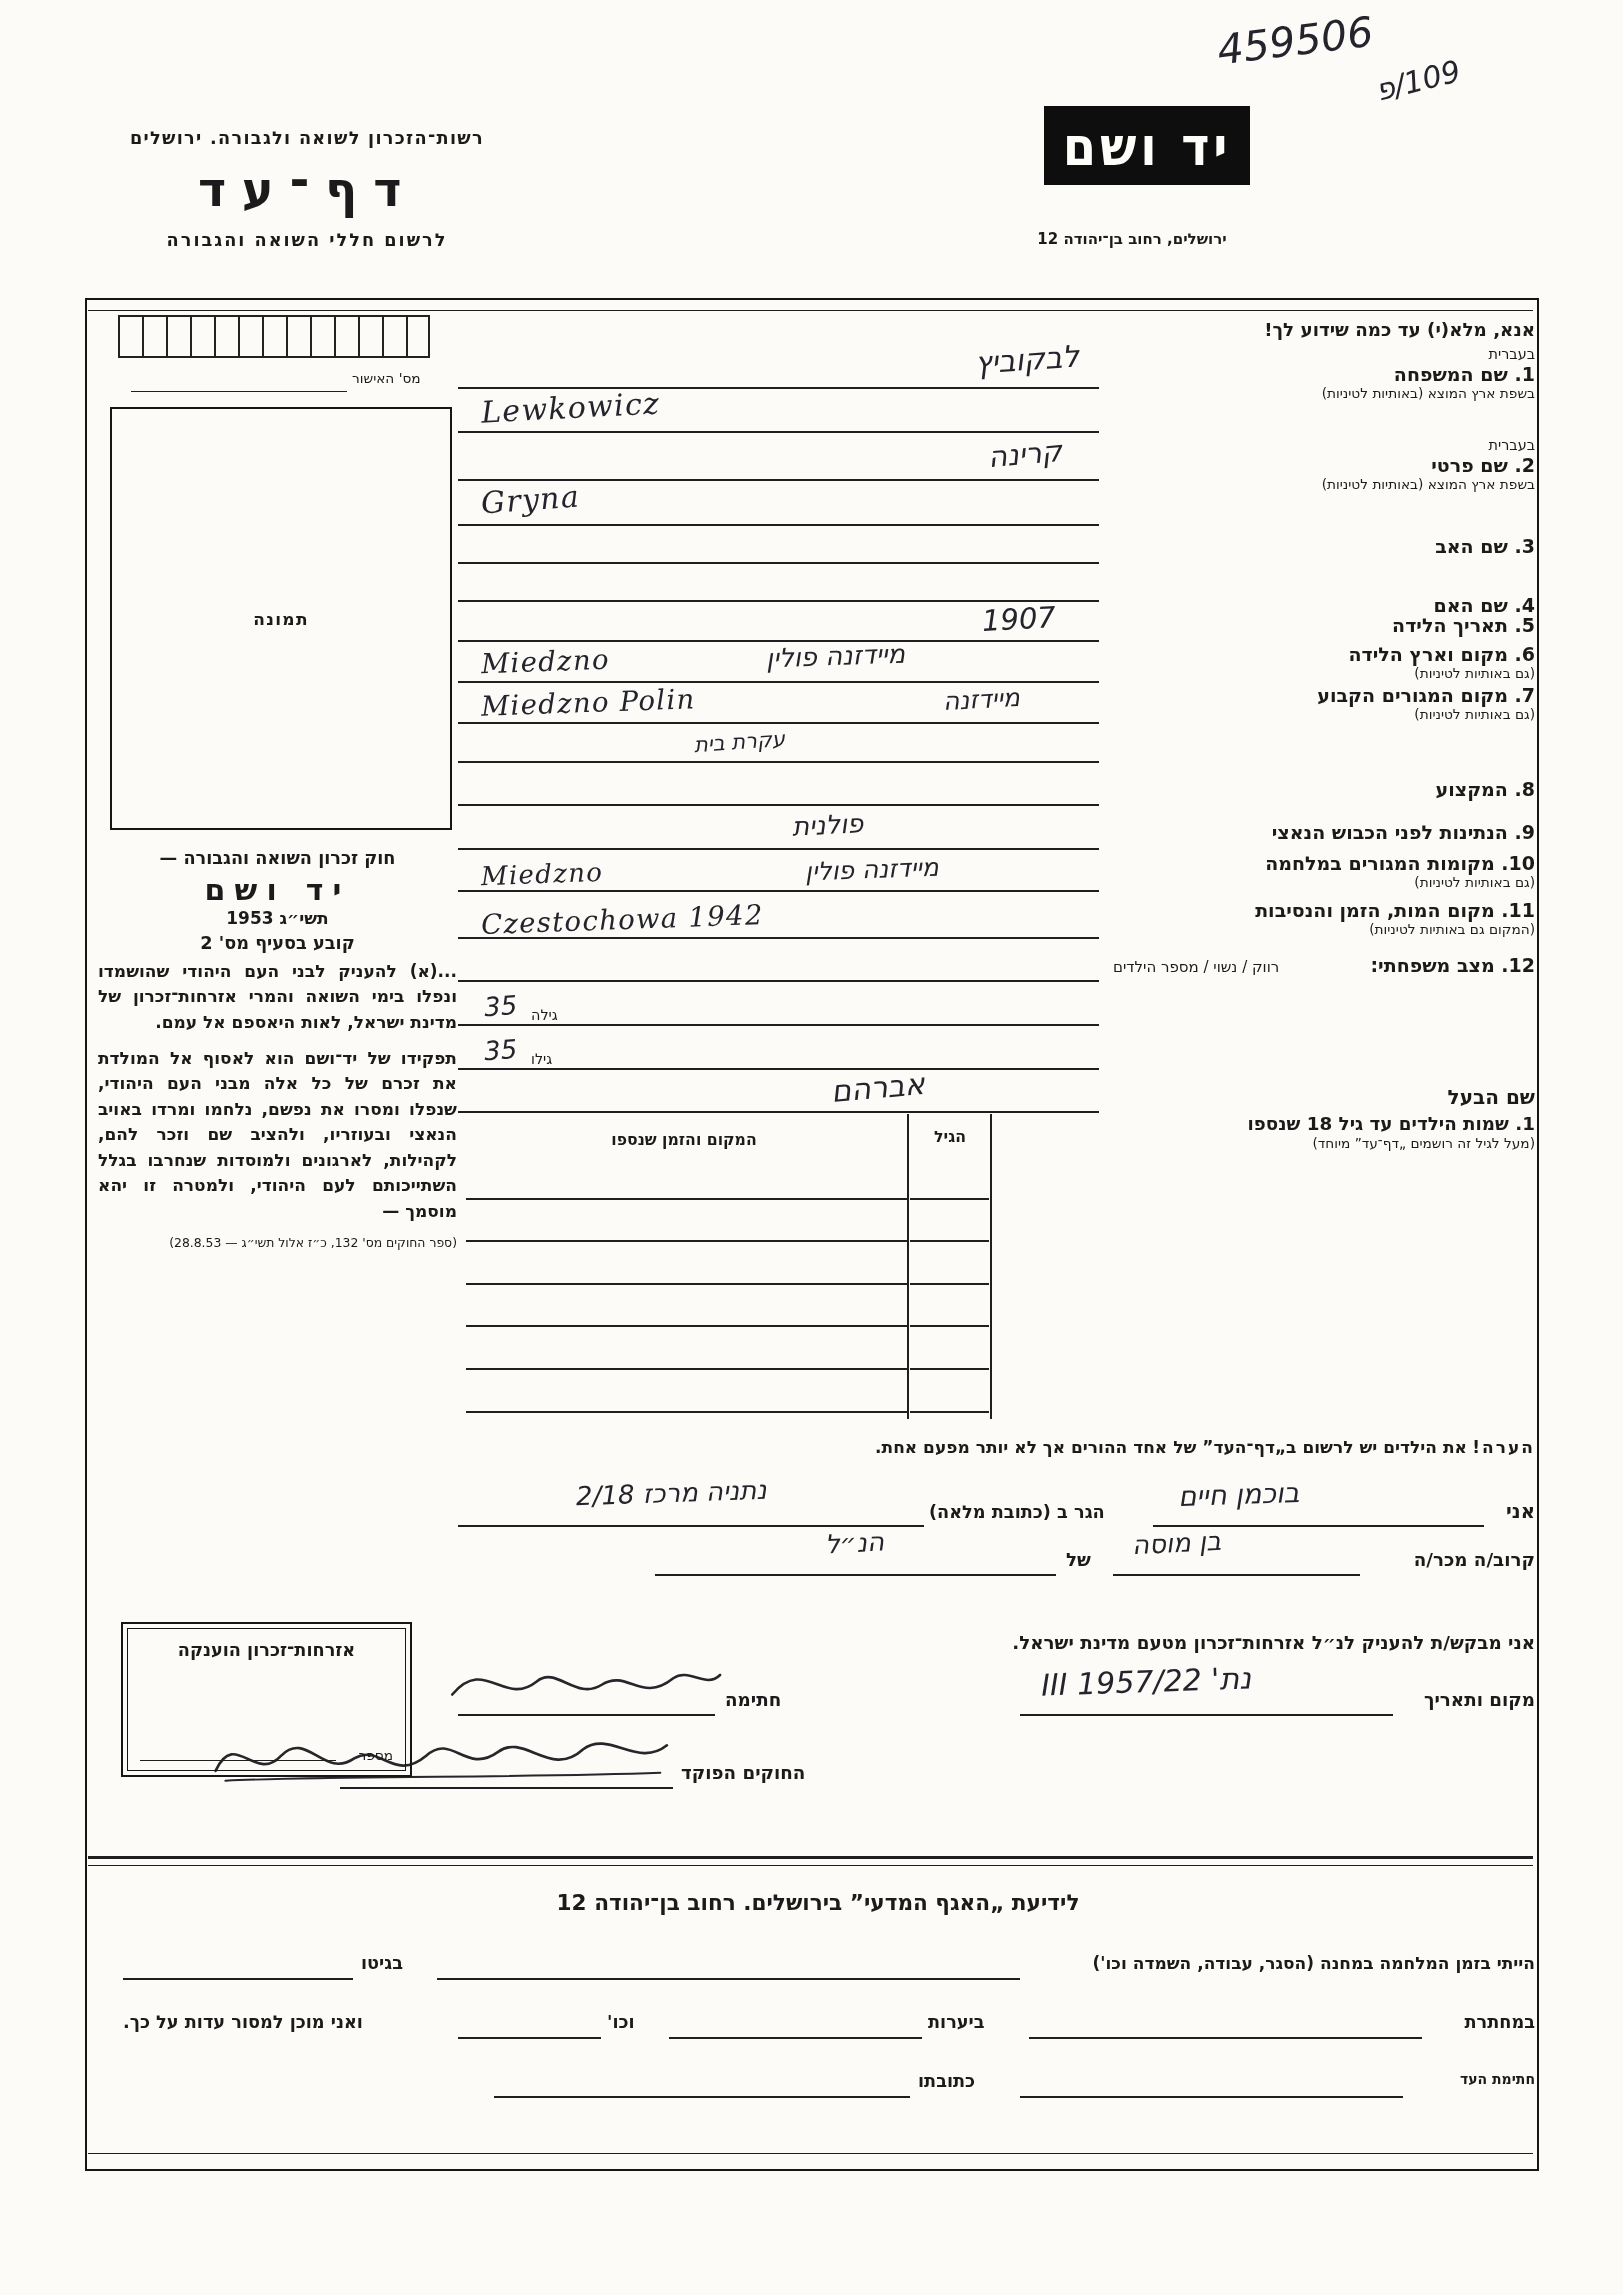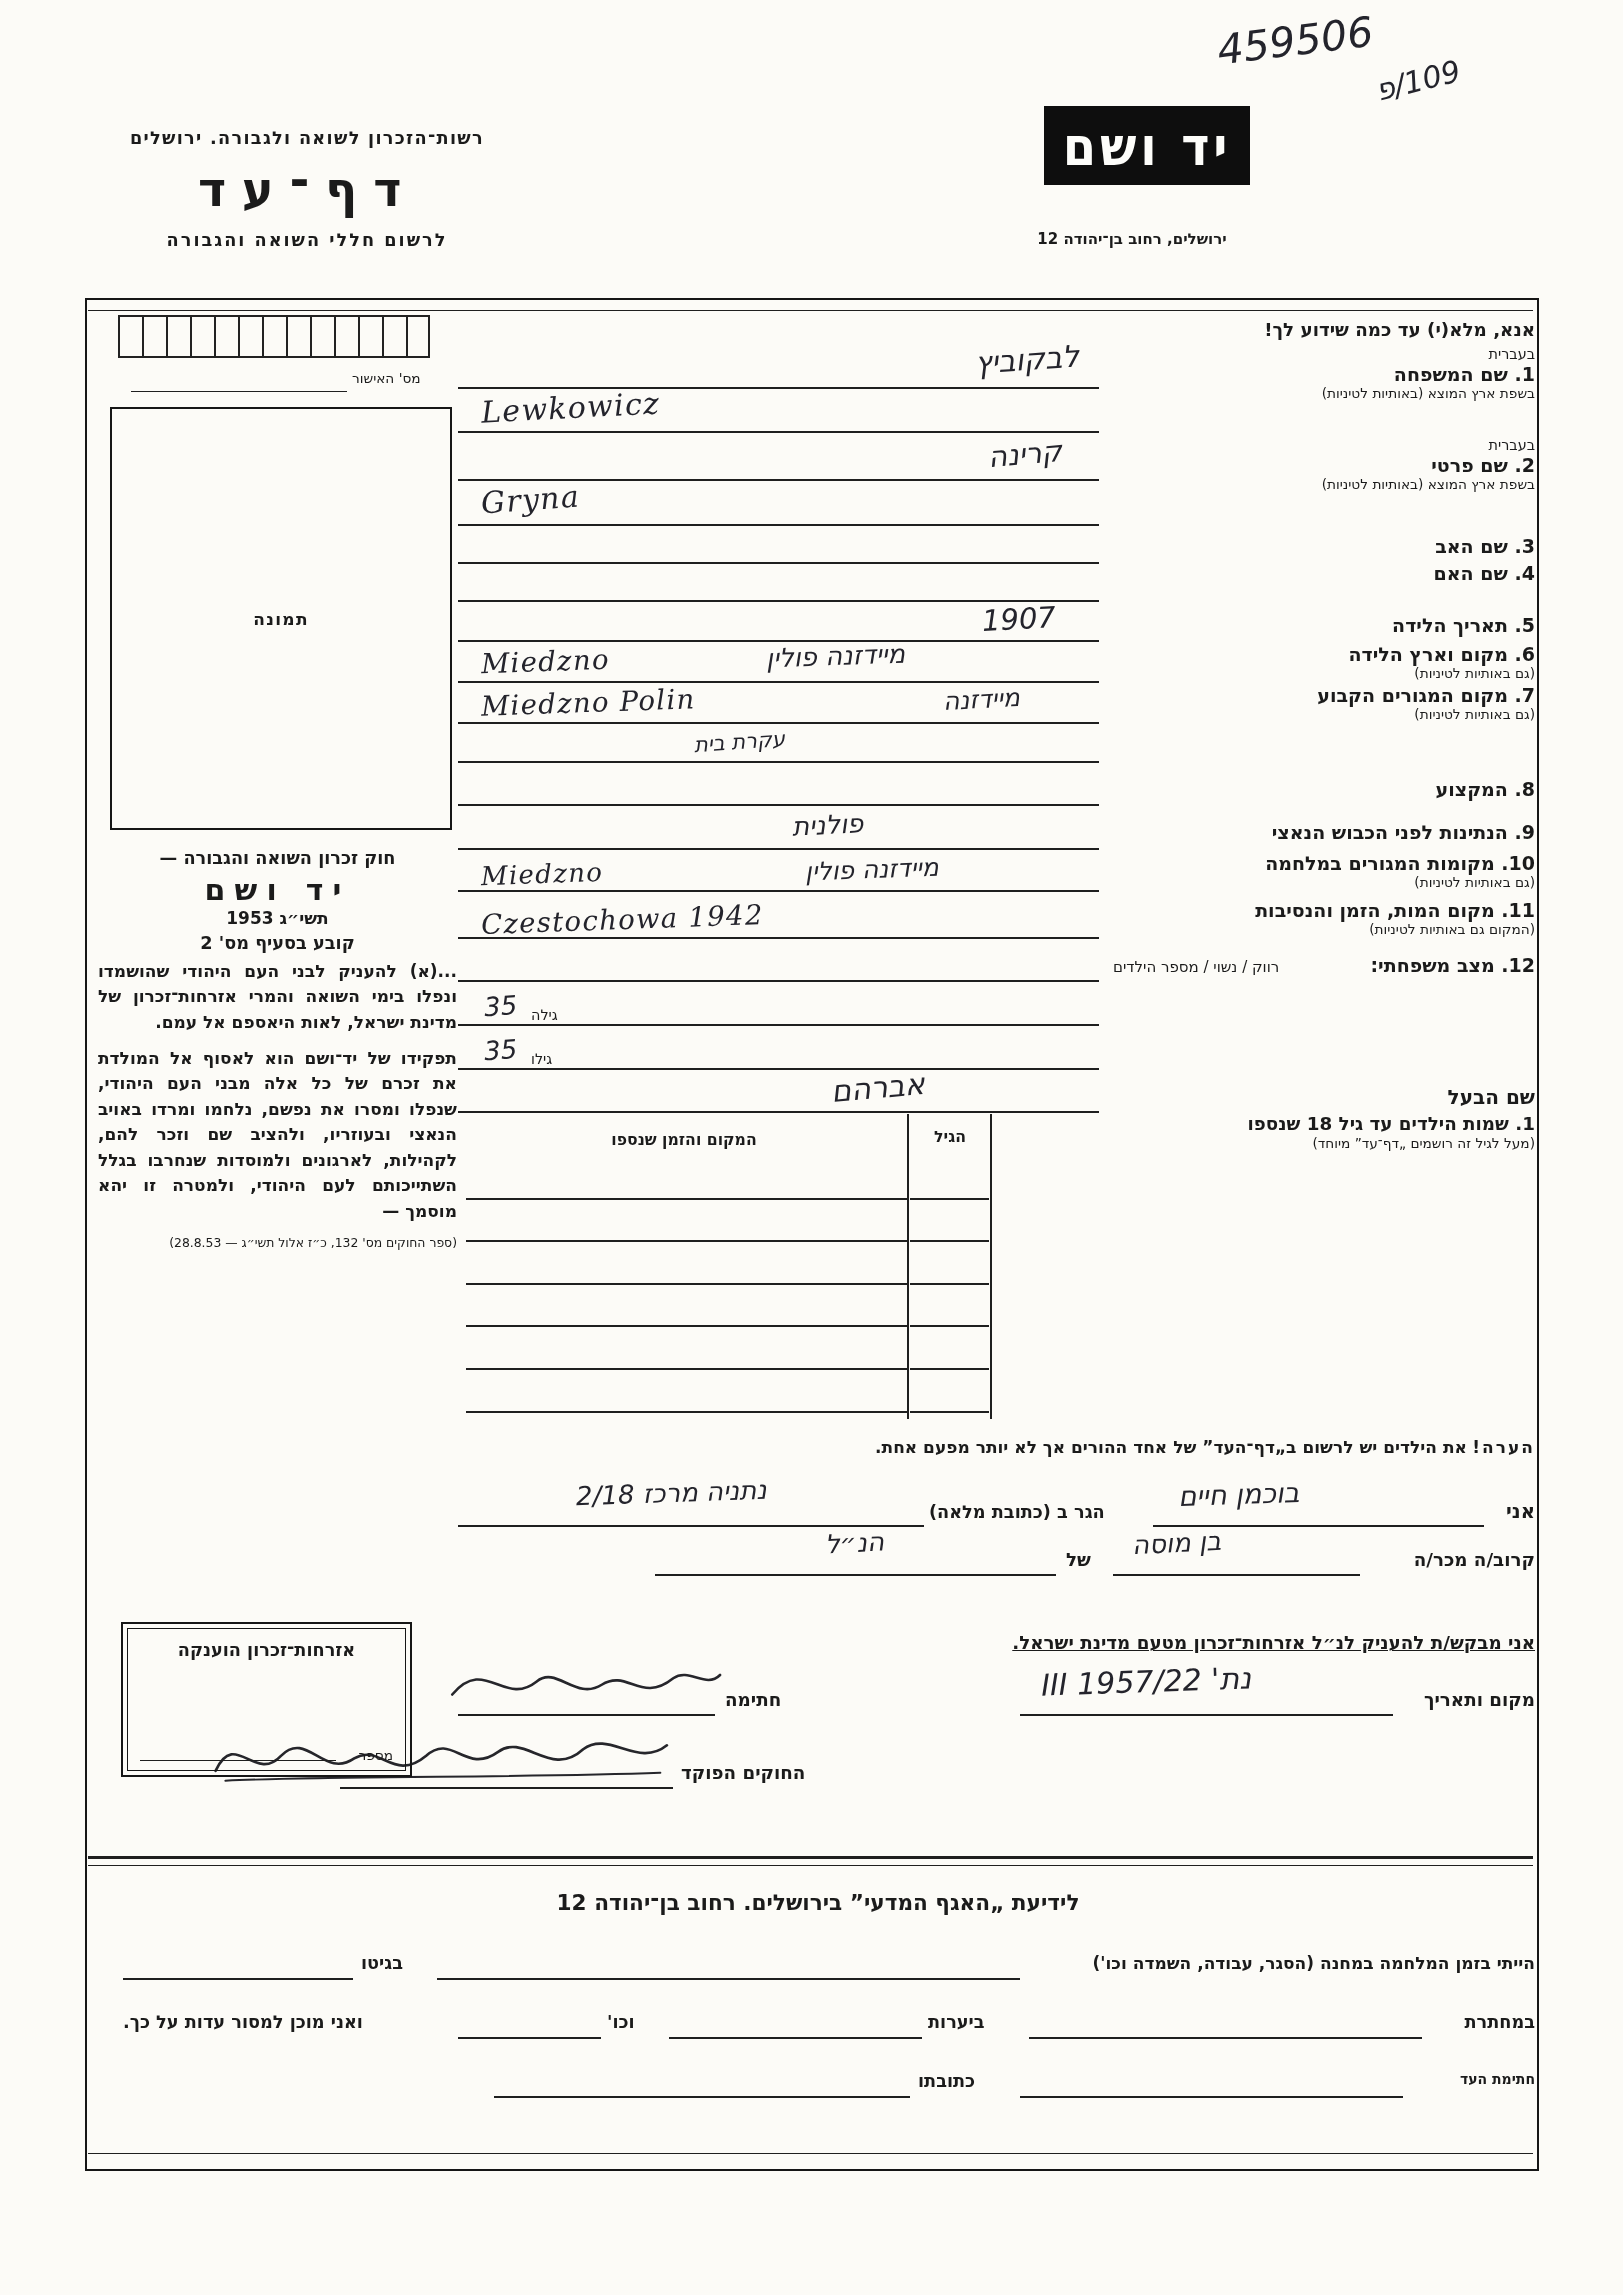--- a/index.html
+++ b/index.html
@@ -93,21 +93,21 @@
     <div><span>1.</span> <span>שם המשפחה</span></div>
     <div class="fsub">בשפת ארץ המוצא (באותיות לטיניות)</div>
   </div>
   <div class="flabel" style="top:437px;">
     <div class="fsubtop">בעברית</div>
     <div><span>2.</span> <span>שם פרטי</span></div>
     <div class="fsub">בשפת ארץ המוצא (באותיות לטיניות)</div>
   </div>
   <div class="flabel" style="top:535px;">
     <span>3.</span> <span>שם האב</span></div>
-  <div class="flabel" style="top:562px;">
+  <div class="flabel" style="top:594px;">
     <span>4.</span> <span>שם האם</span></div>
   <div class="flabel" style="top:614px;">
     <span>5.</span> <span>תאריך הלידה</span></div>
   <div class="flabel" style="top:643px;">
     <div><span>6.</span> <span>מקום וארץ הלידה</span></div>
     <div class="fsub">(גם באותיות לטיניות)</div>
   </div>
   <div class="flabel" style="top:684px;">
     <div><span>7.</span> <span>מקום המגורים הקבוע</span></div>
     <div class="fsub">(גם באותיות לטיניות)</div>
@@ -184,21 +184,21 @@
   <div class="uline" style="left:458px;top:1525px;width:466px;"></div>
   <div class="hw" style="left:576px;top:1478px;font-size:26px;transform:rotate(-2deg);">נתניה מרכז 2/18</div>
 
   <div class="dlabel" style="right:88px;top:1549px;">קרוב/ה מכר/ה</div>
   <div class="uline" style="left:1113px;top:1574px;width:247px;"></div>
   <div class="hw" style="left:1132px;top:1528px;font-size:26px;transform:rotate(-3deg);">בן מוסה</div>
   <div class="dlabel" style="left:1066px;top:1549px;">של</div>
   <div class="uline" style="left:655px;top:1574px;width:401px;"></div>
   <div class="hw" style="left:825px;top:1528px;font-size:26px;transform:rotate(-3deg);">הנ״ל</div>
 
-  <div class="dlabel" style="right:88px;top:1632px;text-decoration:underline;">אני מבקש/ת להעניק לנ״ל אזרחות־זכרון מטעם מדינת ישראל.</div>
+  <div class="dlabel" style="right:88px;top:1632px;">אני מבקש/ת להעניק לנ״ל אזרחות־זכרון מטעם מדינת ישראל.</div>
 
   <div class="dlabel" style="right:88px;top:1689px;">מקום ותאריך</div>
   <div class="uline" style="left:1020px;top:1714px;width:373px;"></div>
   <div class="hw" style="left:1041px;top:1664px;font-size:30px;transform:rotate(-2deg);">נת' 22/III 1957</div>
   <div class="dlabel" style="left:725px;top:1689px;">חתימה</div>
   <div class="uline" style="left:458px;top:1714px;width:257px;"></div>
   <svg class="sig" style="left:445px;top:1649px;" width="281" height="65" viewBox="0 0 430 100">
     <path d="M10,70 C60,10 90,90 140,50 C170,25 200,80 240,55 C280,30 300,85 350,45 C375,28 400,62 422,40" fill="none" stroke="#26262b" stroke-width="4" stroke-linecap="round"></path>
   </svg>
 

